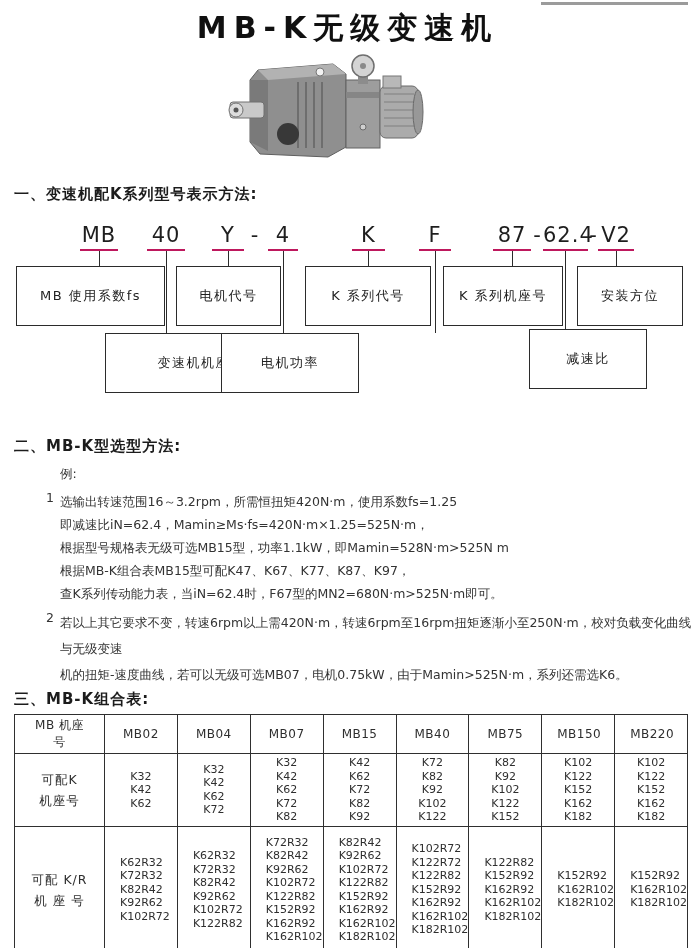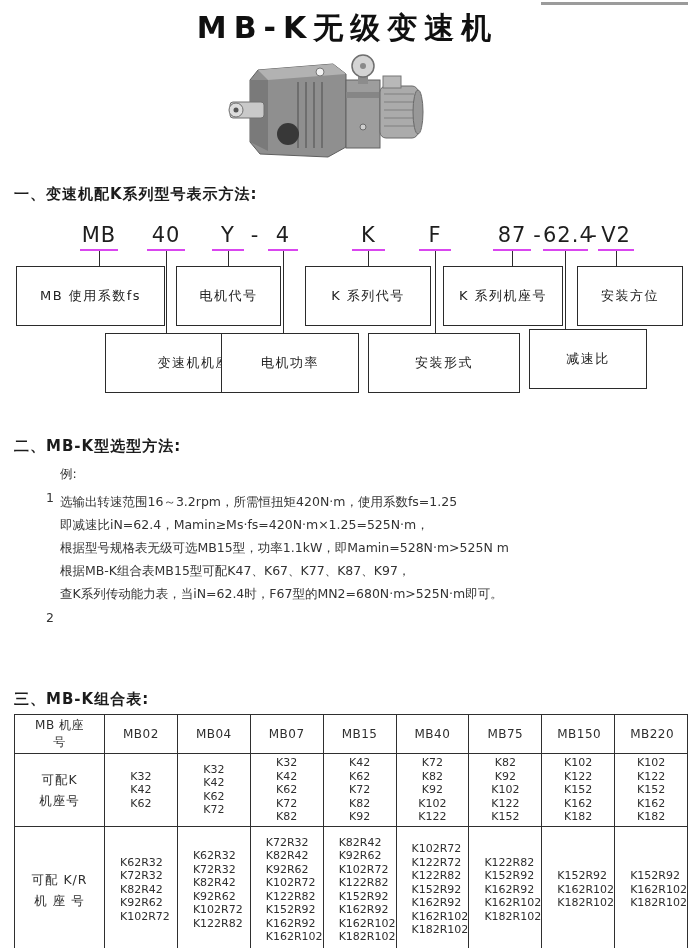--- a/index.html
+++ b/index.html
@@ -19,21 +19,21 @@
 
   .sec-heading { position:absolute; font-size:15px; font-weight:bold; color:#1c1c1c; letter-spacing:1px; }
   #h-s1 { left:14px; top:185px; }
   #h-s2 { left:14px; top:437px; }
   #h-s3 { left:14px; top:690px; }
 
   
   .diagram { position:absolute; left:0; top:217px; width:695px; height:182px; }
   .tok {
     position:absolute; top:6px; height:26px; text-align:center;
-    font-size:21px; color:#1e1e1e; border-bottom:2px solid #d946ef; letter-spacing:1px;
+    font-size:21px; color:#1e1e1e; border-bottom:2px solid #be185d; letter-spacing:1px;
   }
   .tok.dash { border-bottom:none; }
   .vline { position:absolute; width:1px; background:#2b2b2b; }
   .dbox {
     position:absolute; height:58px; border:1px solid #2b2b2b; background:#fff;
     display:flex; align-items:center; justify-content:center;
     font-size:13px; letter-spacing:1.5px; color:#222; text-align:center;
   }
 
   
@@ -126,33 +126,34 @@
     <div class="vline" style="left:565px;top:34px;height:82px;"></div>
 
     <div class="dbox" style="left:16px;top:49px;width:147px;">MB 使用系数fs</div>
     <div class="dbox" style="left:176px;top:49px;width:103px;">电机代号</div>
     <div class="dbox" style="left:305px;top:49px;width:124px;">K 系列代号</div>
     <div class="dbox" style="left:443px;top:49px;width:118px;">K 系列机座号</div>
     <div class="dbox" style="left:577px;top:49px;width:104px;">安装方位</div>
 
     <div class="dbox" style="left:105px;top:116px;width:116px;padding-left:37px;">变速机机座号</div>
     <div class="dbox" style="left:221px;top:116px;width:136px;">电机功率</div>
-    <div class="dbox" style="left:368px;top:116px;width:150px;">安装形式</div>
     <div class="dbox" style="left:529px;top:112px;width:116px;">减速比</div>
   </div>
 
   <div class="sec-heading" id="h-s2">二、MB-K型选型方法:</div>
   <div class="ex-label">例:</div>
   <div class="item-no" id="item1-no">1</div>
   <div class="lines" id="item1-lines">选输出转速范围16～3.2rpm，所需恒扭矩420N·m，使用系数fs=1.25
 即减速比iN=62.4，Mamin≥Ms·fs=420N·m×1.25=525N·m，
 根据型号规格表无级可选MB15型，功率1.1kW，即Mamin=528N·m&gt;525N m
 根据MB-K组合表MB15型可配K47、K67、K77、K87、K97，
 查K系列传动能力表，当iN=62.4时，F67型的MN2=680N·m&gt;525N·m即可。</div>
   <div class="item-no" id="item2-no">2</div>
+  <div class="lines" id="item2-lines">若以上其它要求不变，转速6rpm以上需420N·m，转速6rpm至16rpm扭矩逐渐小至250N·m，校对负载变化曲线与无级变速
+机的扭矩-速度曲线，若可以无级可选MB07，电机0.75kW，由于Mamin&gt;525N·m，系列还需选K6。</div>
 
   <div class="sec-heading" id="h-s3">三、MB-K组合表:</div>
 
   <table class="combo">
     <colgroup>
       <col style="width:90px">
         <col>
         <col>
         <col>
         <col>

